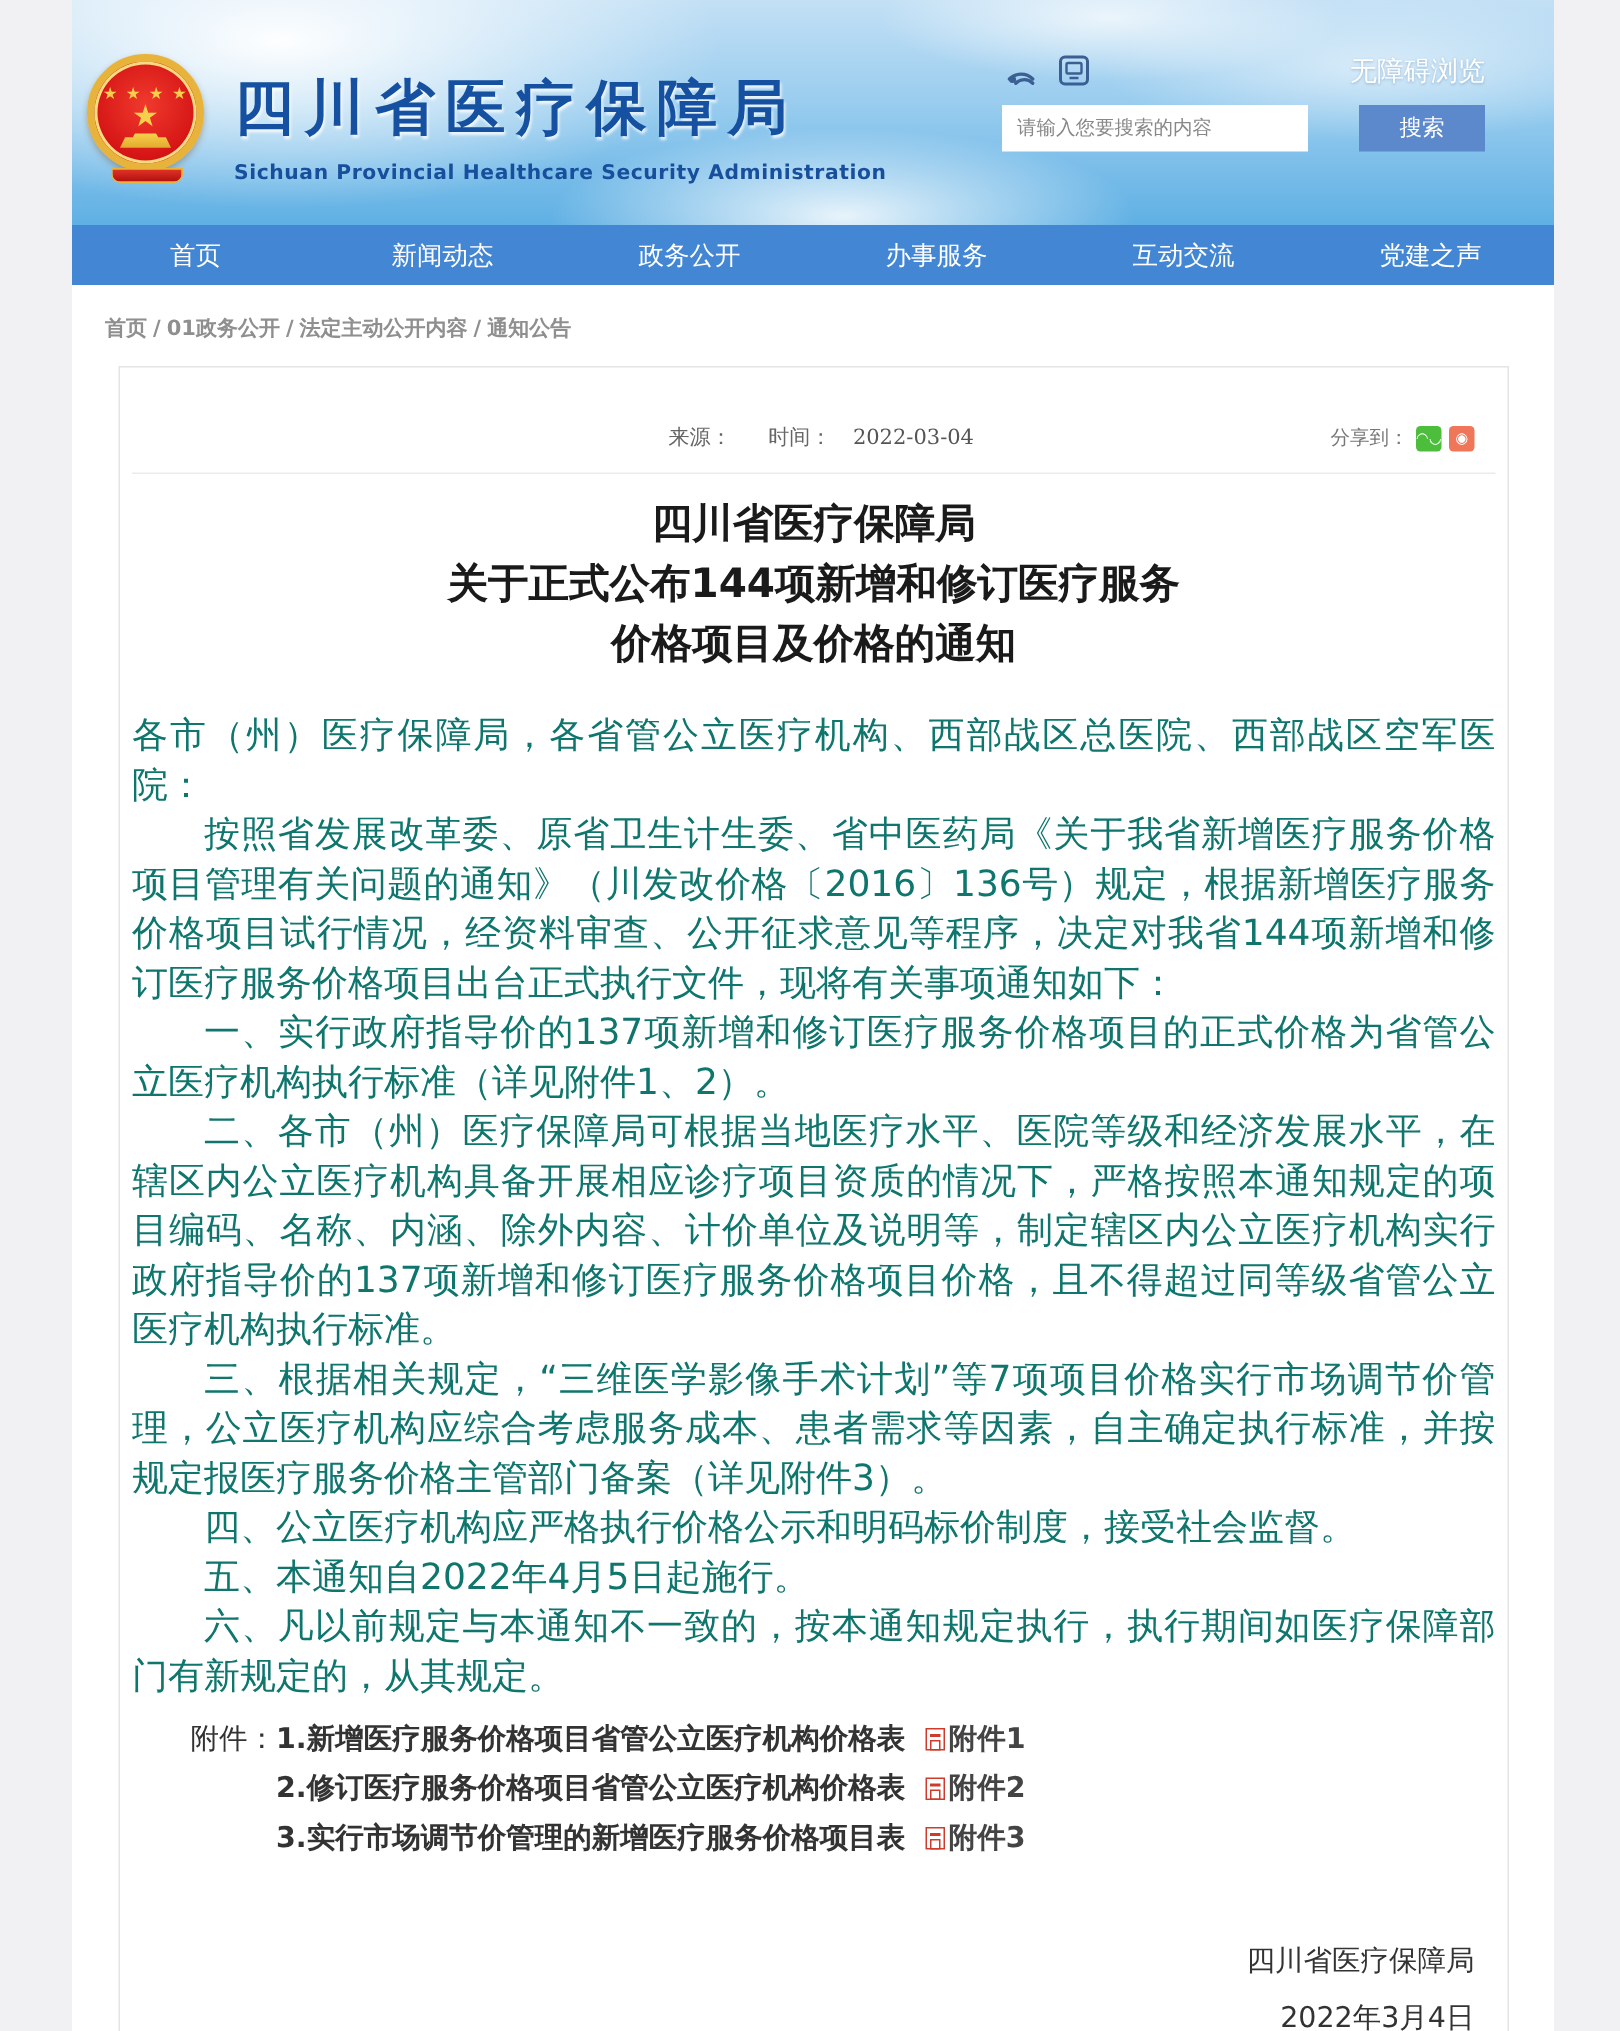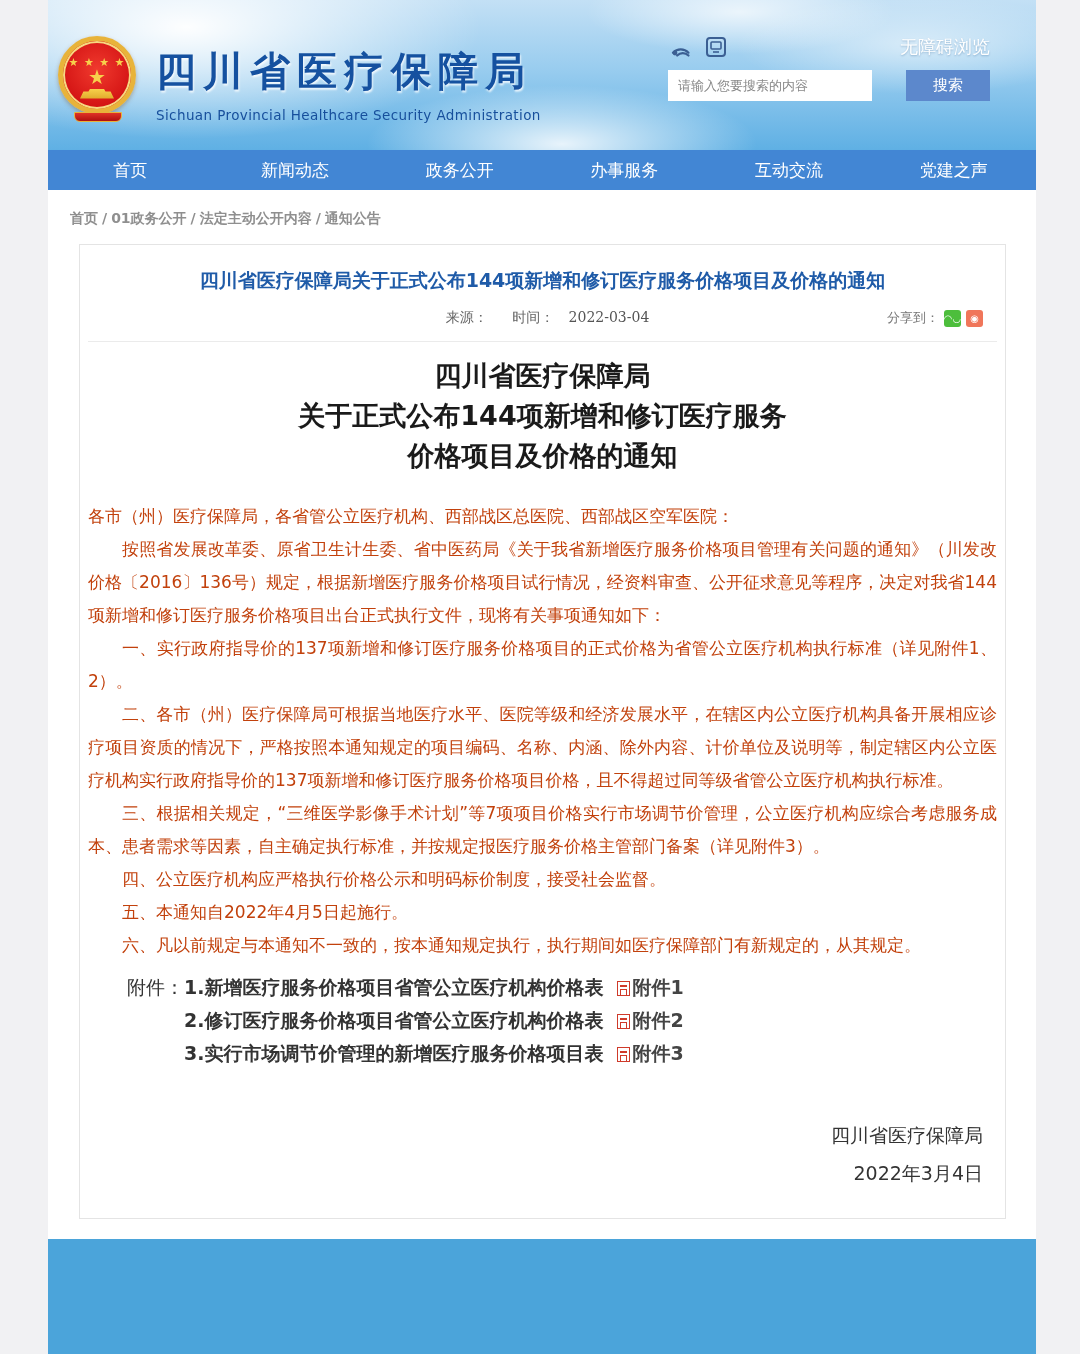--- a/index.html
+++ b/index.html
@@ -37,21 +37,21 @@
   .emblem .bigstar { font-size:20px; line-height:18px; }
   .emblem .gate { width:34px; height:10px; margin-top:3px;
     background:linear-gradient(#f7d04b,#e0a92c); clip-path:polygon(0 100%,10% 30%,25% 30%,30% 0,70% 0,75% 30%,90% 30%,100% 100%); }
   .emblem .ribbon { width:48px; height:10px; margin:-2px auto 0;
     background:linear-gradient(#e03326,#b01010); border-radius:0 0 6px 6px; border:1px solid #e8b33a; }
   .brand-text { margin-left:18px; padding-top:8px; }
   .brand-cn {
     font-size:40px; font-weight:bold; color:#1551a0; letter-spacing:7px;
     text-shadow:1px 2px 2px rgba(255,255,255,.8);
   }
-  .brand-en { font-size:13.5px; font-weight:normal; color:#174f9c; letter-spacing:.4px; margin-top:8px; }
+  .brand-en { font-size:13.5px; font-weight:bold; color:#174f9c; letter-spacing:.4px; margin-top:8px; }
 
   .header-right { position:absolute; right:46px; top:34px; width:322px; }
   .hr-top { display:flex; align-items:center; height:26px; }
   .hicon { margin-right:12px; cursor:pointer; display:inline-flex; }
   .accessibility { margin-left:auto; color:#fff; font-size:18px; cursor:pointer; text-shadow:0 1px 2px rgba(0,60,120,.3); }
   .searchbar { display:flex; margin-top:10px; height:31px; }
   .searchbar input {
     flex:1; border:none; outline:none; padding:0 10px; font-size:13px; color:#444;
     font-family:inherit; background:#fff;
   }
@@ -84,21 +84,21 @@
   .meta-row .lab { margin:0 10px; }
   .meta-row .date { font-family:"DejaVu Serif","Liberation Serif",serif; color:#555; }
   .share { position:absolute; right:14px; top:0; display:flex; align-items:center; font-size:13px; color:#777; }
   .s-ic { width:17px; height:17px; border-radius:3px; margin-left:5px; display:inline-flex; align-items:center; justify-content:center; cursor:pointer; color:#fff; font-size:10px; }
   .s-wechat { background:#4dbe3c; }
   .s-weibo { background:#f0765a; }
   .hr-line { border-bottom:1px solid #ebebeb; margin-top:10px; }
 
   .doc-title { margin-top:14px; text-align:center; font-size:27px; font-weight:600; color:#1a1a1a; line-height:40px; }
 
-  .body-text { margin-top:24px; font-size:17px; line-height:33px; color:#c2410c; text-align:justify; }
+  .body-text { margin-top:24px; font-size:24px; line-height:33px; color:#0f766e; text-align:justify; }
   .body-text p.ind { text-indent:2em; }
 
   .attachments { margin-top:9px; font-size:19px; line-height:33px; display:flex; padding-left:39px; }
   .att-label { flex:none; }
   .att-item { white-space:nowrap;font-weight:bold; }
   .att-link { color:#444; cursor:pointer; }
   .doc-ic {
     display:inline-block; width:13px; height:15px; background:#fff; border:1px solid #cf3a2a;
     position:relative; vertical-align:-2px; margin:0 2px 0 14px;
   }
@@ -165,21 +165,20 @@
         <div class="nav-item">政务公开</div>
         <div class="nav-item">办事服务</div>
         <div class="nav-item">互动交流</div>
         <div class="nav-item">党建之声</div>
       </div>
 
     <div class="main">
       <div class="breadcrumb" id="breadcrumb"><span class="seg">首页</span><span class="sep">/</span><span class="seg">01政务公开</span><span class="sep">/</span><span class="seg">法定主动公开内容</span><span class="sep">/</span><span class="seg">通知公告</span></div>
 
       <div class="card">
-        <div class="list-title">四川省医疗保障局关于正式公布144项新增和修订医疗服务价格项目及价格的通知</div>
 
         <div class="meta-row">
           <span class="lab">来源：</span>
           <span class="lab">时间：</span>
           <span class="date">2022-03-04</span>
           <span class="share">
             <span>分享到：</span>
             <span class="s-ic s-wechat">◠◡</span>
             <span class="s-ic s-weibo">◉</span>
           </span>

